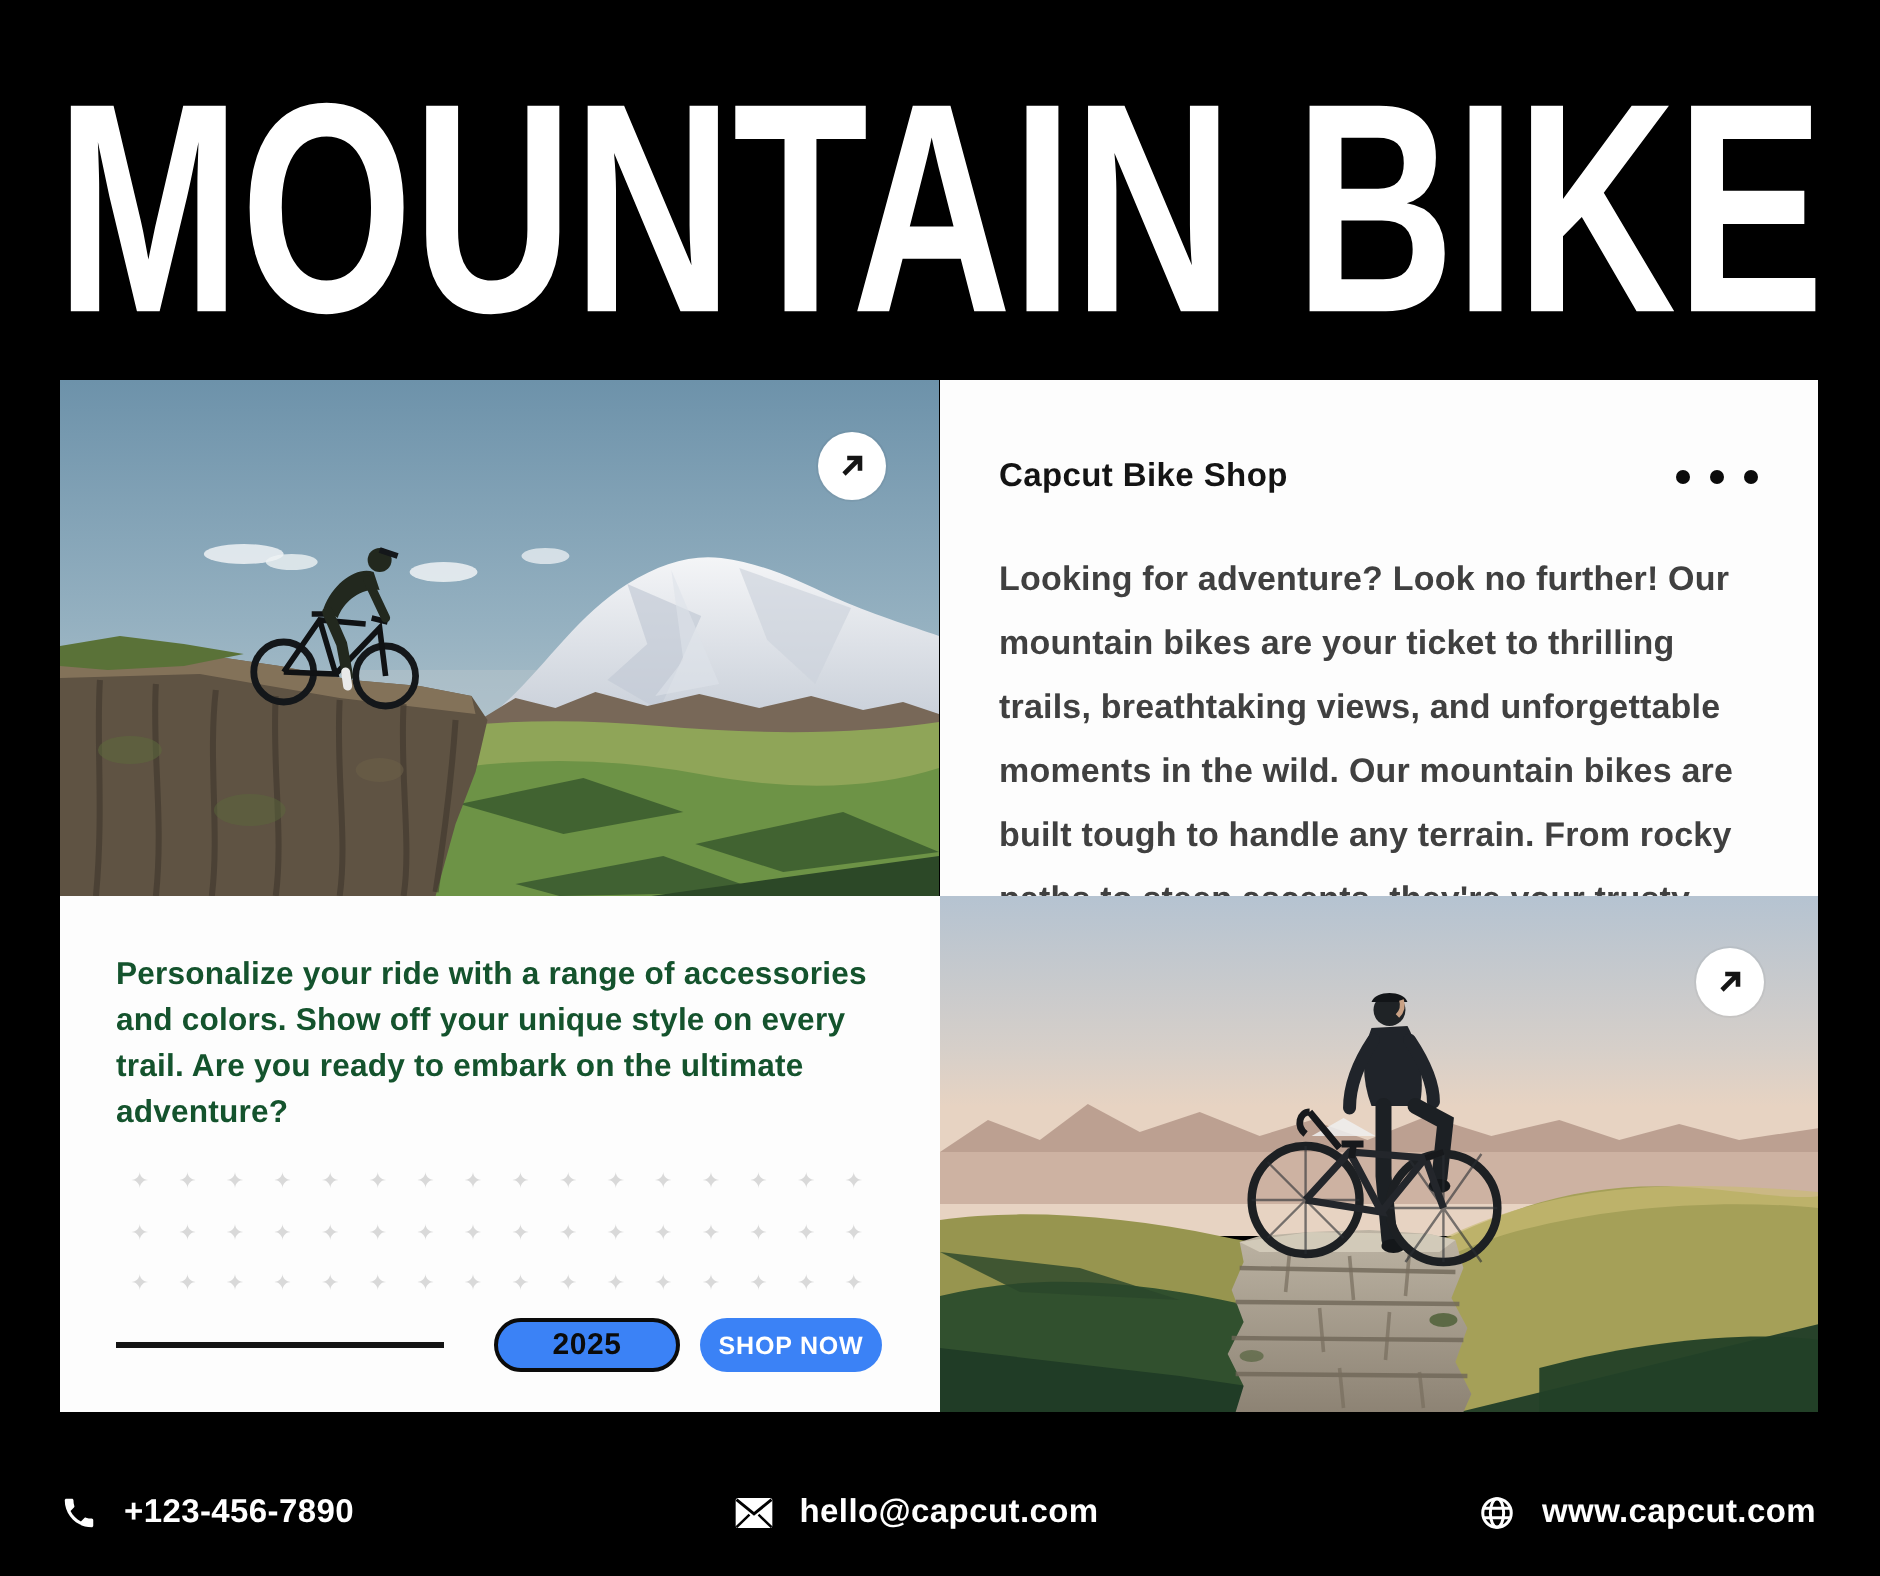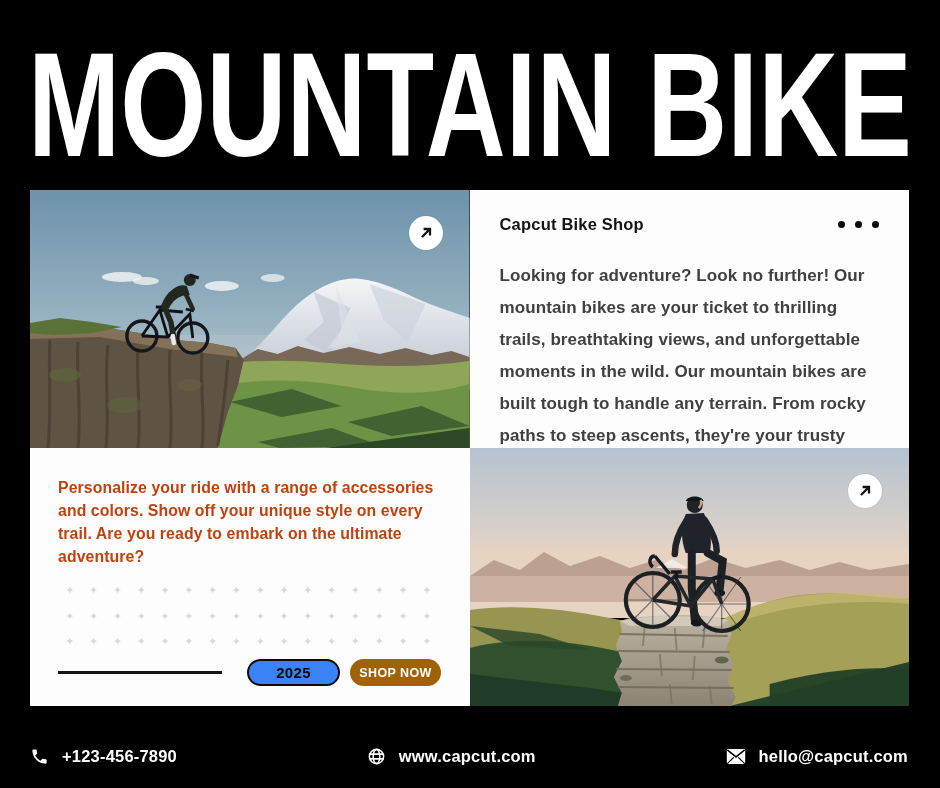--- a/index.html
+++ b/index.html
@@ -19,50 +19,50 @@
   .photo svg.scene{display:block;width:100%;height:100%;}
   .card{background:#fdfdfd;box-sizing:border-box;}
   
   .arrow-btn{
     position:absolute;top:26px;right:27px;width:34px;height:34px;border-radius:50%;
     background:#fff;display:flex;align-items:center;justify-content:center;cursor:pointer;
     box-shadow:0 0 0 1px rgba(0,0,0,.04);
   }
   
   .info-card{padding:25px 30px 0 30px;}
-  .info-head{display:flex;justify-content:space-between;}
+  .info-head{display:flex;justify-content:space-between;margin-top:14px;}
   .info-title{font-size:16.5px;font-weight:700;color:#141414;letter-spacing:.2px;}
   .dots{display:flex;gap:10px;align-items:center;cursor:pointer;padding:4px 0;}
   .dot{width:7px;height:7px;border-radius:50%;background:#0b0b0b;}
   .info-body{
     margin-top:26px;width:382px;font-size:17px;line-height:32px;
     font-weight:600;color:#404040;letter-spacing:.1px;
   }
   
   .promo-card{padding:28px 28px 0 28px;}
   .promo-body{
-    width:390px;font-size:15.8px;line-height:23px;font-weight:600;color:#c2410c;letter-spacing:.1px;
+    width:390px;font-size:15.8px;line-height:23px;font-weight:600;color:#14532d;letter-spacing:.1px;
   }
   .sparkle-pattern{margin-top:10px;display:grid;}
   .sparkle{
     width:23.8px;height:25.5px;font-size:11px;line-height:25.5px;text-align:center;
     font-family:"DejaVu Sans",sans-serif;
   }
   .promo-footer{
     position:absolute;left:28px;right:28px;bottom:20px;
     display:flex;align-items:center;
   }
   .rule{width:164px;height:2.5px;background:#141414;}
   .year-pill{
     margin-left:25px;width:93px;height:27px;border:2.5px solid #0b0b0b;border-radius:999px;
     background:#3b82f6;display:flex;align-items:center;justify-content:center;
     font-size:15px;font-weight:700;color:#0b0b0b;box-sizing:border-box;letter-spacing:.3px;
   }
   .cta-pill{
-    margin-left:10px;width:91px;height:27px;border-radius:999px;background:#a16207;
+    margin-left:10px;width:91px;height:27px;border-radius:999px;background:#3b82f6;
     display:flex;align-items:center;justify-content:center;cursor:pointer;
     font-size:12.5px;font-weight:700;color:#fff;letter-spacing:.4px;
   }
   
   .footer{
     position:absolute;left:30px;right:32px;top:706px;height:100px;
     display:flex;align-items:center;justify-content:space-between;color:#fff;
   }
   .f-item{display:flex;align-items:center;gap:13px;}
   .f-item .icon{display:flex;align-items:center;justify-content:center;}
@@ -279,31 +279,31 @@
   <div class="f-item">
     <span class="icon">
       <svg width="19" height="19" viewBox="0 0 24 24">
           <path fill="#ffffff" d="M6.62,10.79c1.44,2.83,3.76,5.14,6.59,6.59l2.2-2.2c0.27-0.27,0.67-0.36,1.02-0.24c1.12,0.37,2.33,0.57,3.57,0.57c0.55,0,1,0.45,1,1V20c0,0.55-0.45,1-1,1c-9.39,0-17-7.61-17-17c0-0.55,0.45-1,1-1h3.5c0.55,0,1,0.45,1,1c0,1.25,0.2,2.45,0.57,3.57c0.11,0.35,0.03,0.74-0.25,1.02L6.62,10.79z"></path>
         </svg>
     </span>
     <span class="f-label">+123-456-7890</span>
   </div>
   <div class="f-item">
     <span class="icon">
+      <svg width="20" height="17" viewBox="0 0 24 20">
+          <rect x="1" y="1" width="22" height="18" rx="1.5" fill="#ffffff"></rect>
+          <path d="M1.5,2 L12,10.5 L22.5,2" stroke="#000000" stroke-width="1.8" fill="none"></path>
+          <path d="M1.5,18.5 L9.3,11 M22.5,18.5 L14.7,11" stroke="#000000" stroke-width="1.5" fill="none"></path>
+        </svg>
+    </span>
+    <span class="f-label">hello@capcut.com</span>
+  </div>
+  <div class="f-item">
+    <span class="icon">
       <svg width="19" height="19" viewBox="0 0 24 24" fill="none" stroke="#ffffff" stroke-width="1.9">
           <circle cx="12" cy="12" r="9"></circle>
           <ellipse cx="12" cy="12" rx="4.2" ry="9"></ellipse>
           <path d="M3.6,9 h16.8 M3.6,15 h16.8"></path>
         </svg>
     </span>
     <span class="f-label">www.capcut.com</span>
   </div>
-  <div class="f-item">
-    <span class="icon">
-      <svg width="20" height="17" viewBox="0 0 24 20">
-          <rect x="1" y="1" width="22" height="18" rx="1.5" fill="#ffffff"></rect>
-          <path d="M1.5,2 L12,10.5 L22.5,2" stroke="#000000" stroke-width="1.8" fill="none"></path>
-          <path d="M1.5,18.5 L9.3,11 M22.5,18.5 L14.7,11" stroke="#000000" stroke-width="1.5" fill="none"></path>
-        </svg>
-    </span>
-    <span class="f-label">hello@capcut.com</span>
-  </div>
 </div>
 
 </body></html>

